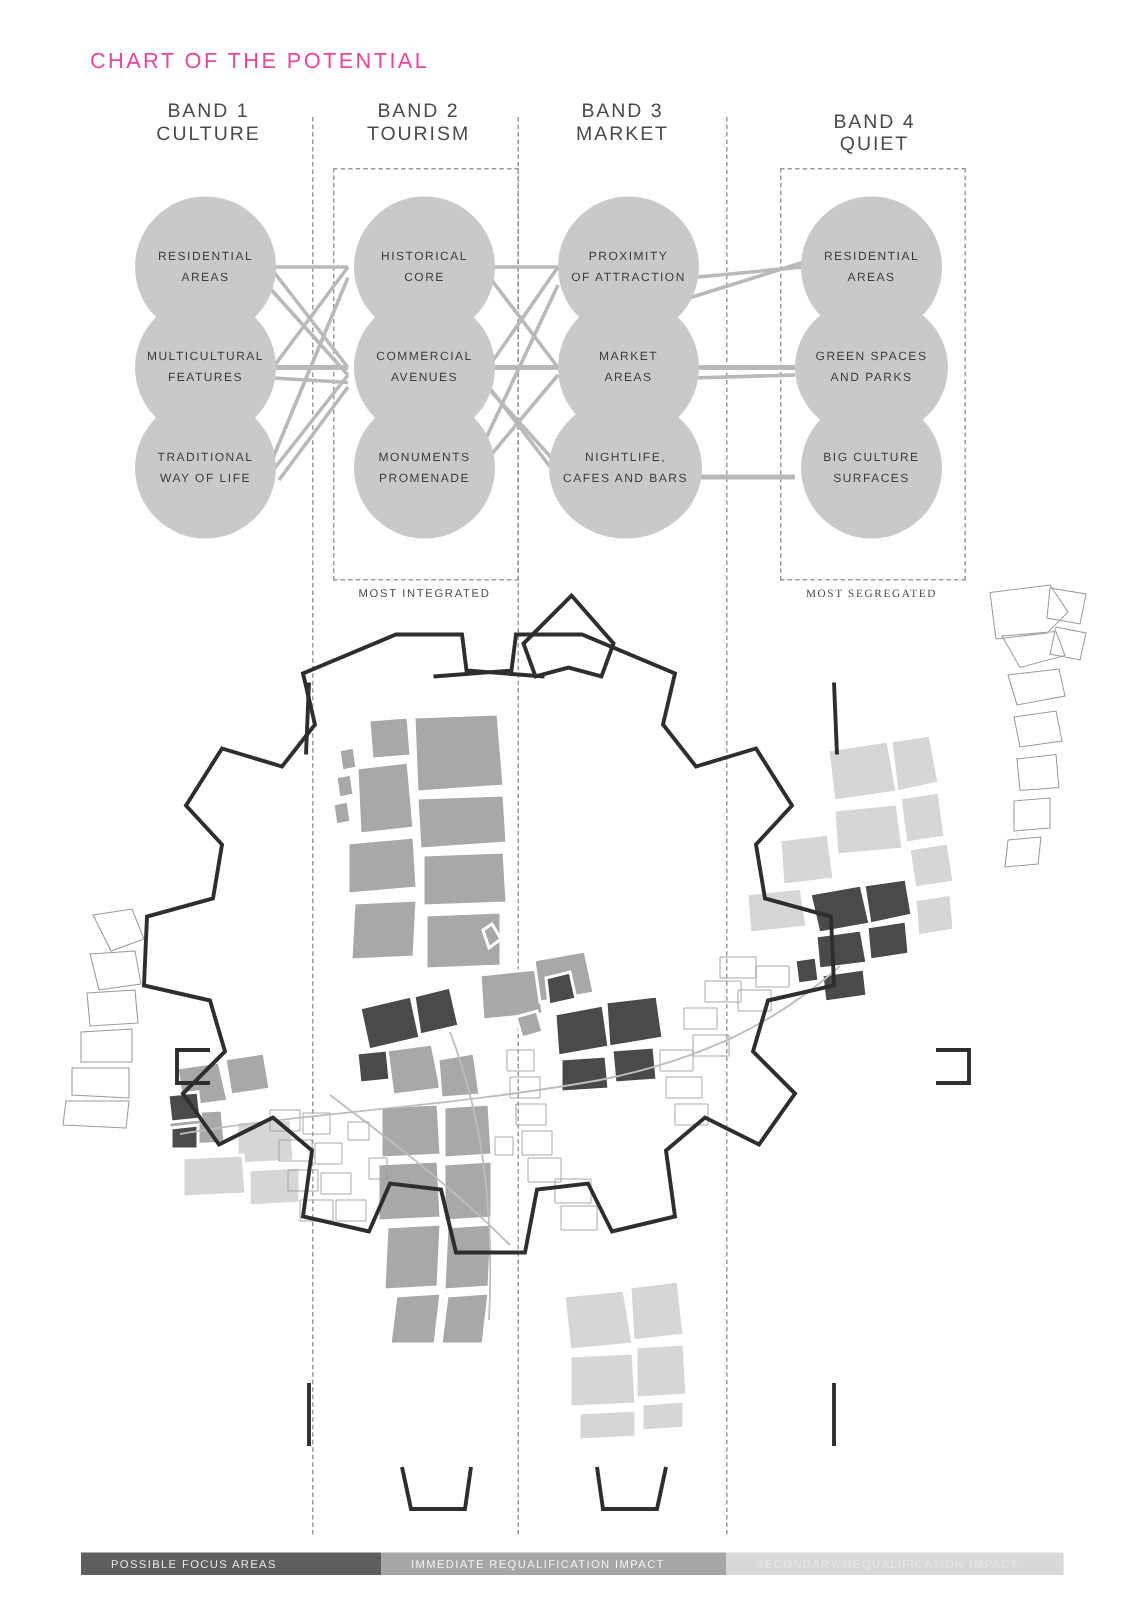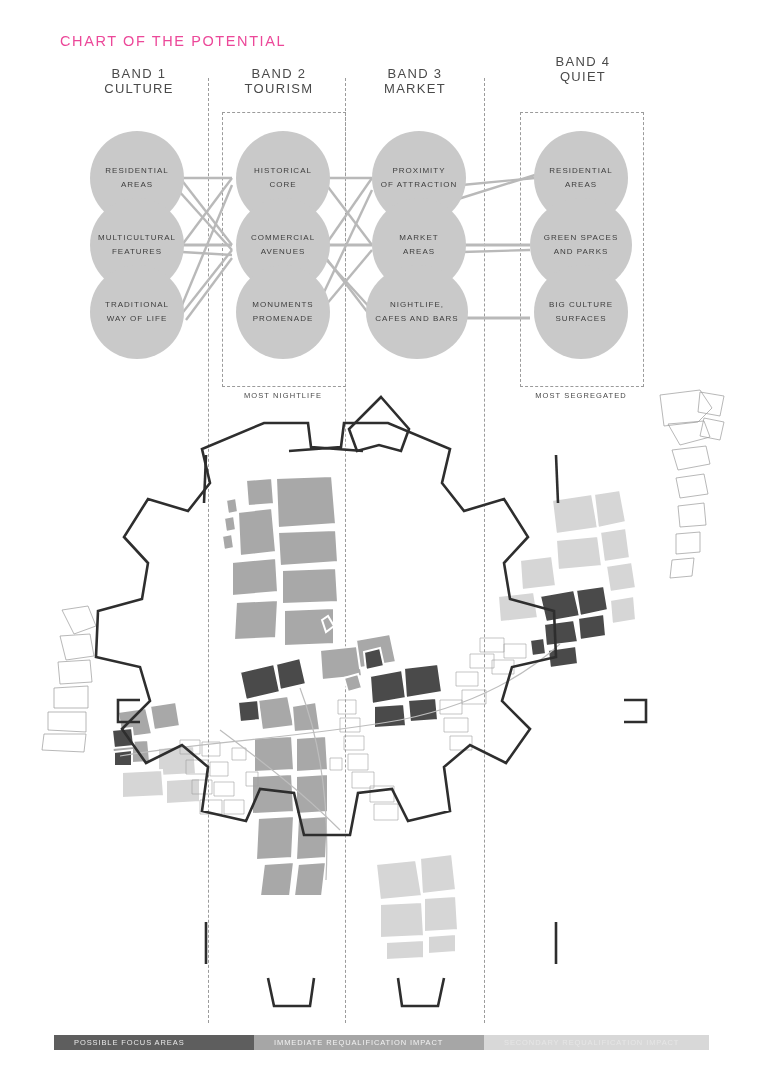--- a/index.html
+++ b/index.html
@@ -124,34 +124,34 @@
     <span class="bsub">CULTURE</span>
   </div>
   <div class="band-head" style="left:209px; top:66px;">
     <span class="bname">BAND 2</span>
     <span class="bsub">TOURISM</span>
   </div>
   <div class="band-head" style="left:345px; top:66px;">
     <span class="bname">BAND 3</span>
     <span class="bsub">MARKET</span>
   </div>
-  <div class="band-head" style="left:513px; top:54px;">
+  <div class="band-head" style="left:513px; top:73px;">
     <span class="bname">BAND 4</span>
     <span class="bsub">QUIET</span>
   </div>
 
   <div class="vline" style="left:208px; top:78px; height:945px;"></div>
   <div class="vline" style="left:345px; top:78px; height:945px;"></div>
   <div class="vline" style="left:484px; top:78px; height:945px;"></div>
 
   <div class="groupbox" style="left:222px; top:112px; width:122px; height:273px;"></div>
-  <div class="grouplabel" style="left:203px; top:391px;">MOST NIGHTLIFE</div>
+  <div class="grouplabel" style="left:203px; top:391px;">MOST INTEGRATED</div>
 
   <div class="groupbox" style="left:520px; top:112px; width:122px; height:273px;"></div>
-  <div class="grouplabel" style="left:501px; top:391px;">MOST SEGREGATED</div>
+  <div class="grouplabel" style="left:501px; top:391px;font-family:Liberation Serif, serif;">MOST SEGREGATED</div>
 
   <svg class="overlay" viewBox="0 0 763 1080">
     <g stroke="#b9b9b9" fill="none" stroke-width="2.4">
 
       <line x1="180" y1="178" x2="232" y2="178"></line>
       <line x1="180" y1="178" x2="232" y2="245"></line>
       <line x1="178" y1="190" x2="232" y2="250"></line>
       <line x1="182" y1="245" x2="232" y2="178"></line>
       <line x1="182" y1="245" x2="232" y2="245" stroke-width="3.2"></line>
       <line x1="182" y1="252" x2="232" y2="255"></line>

